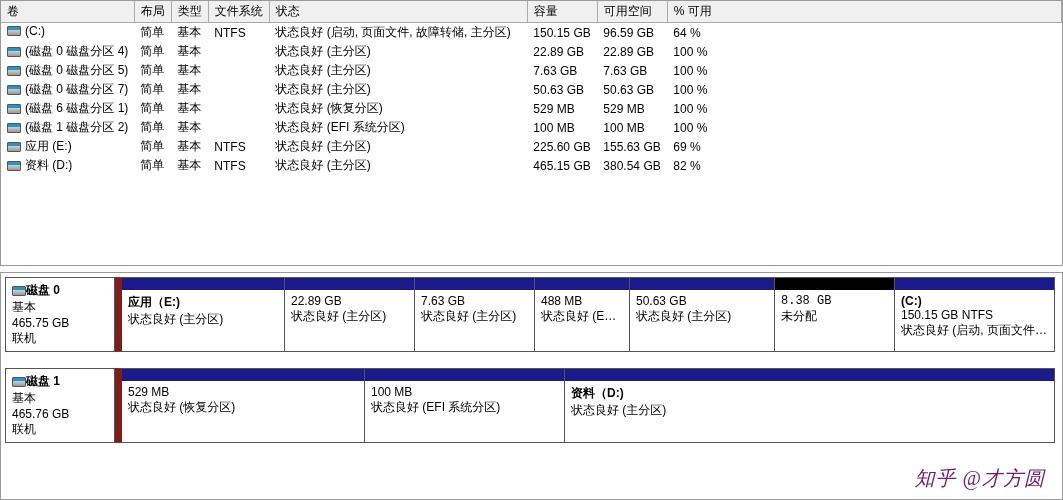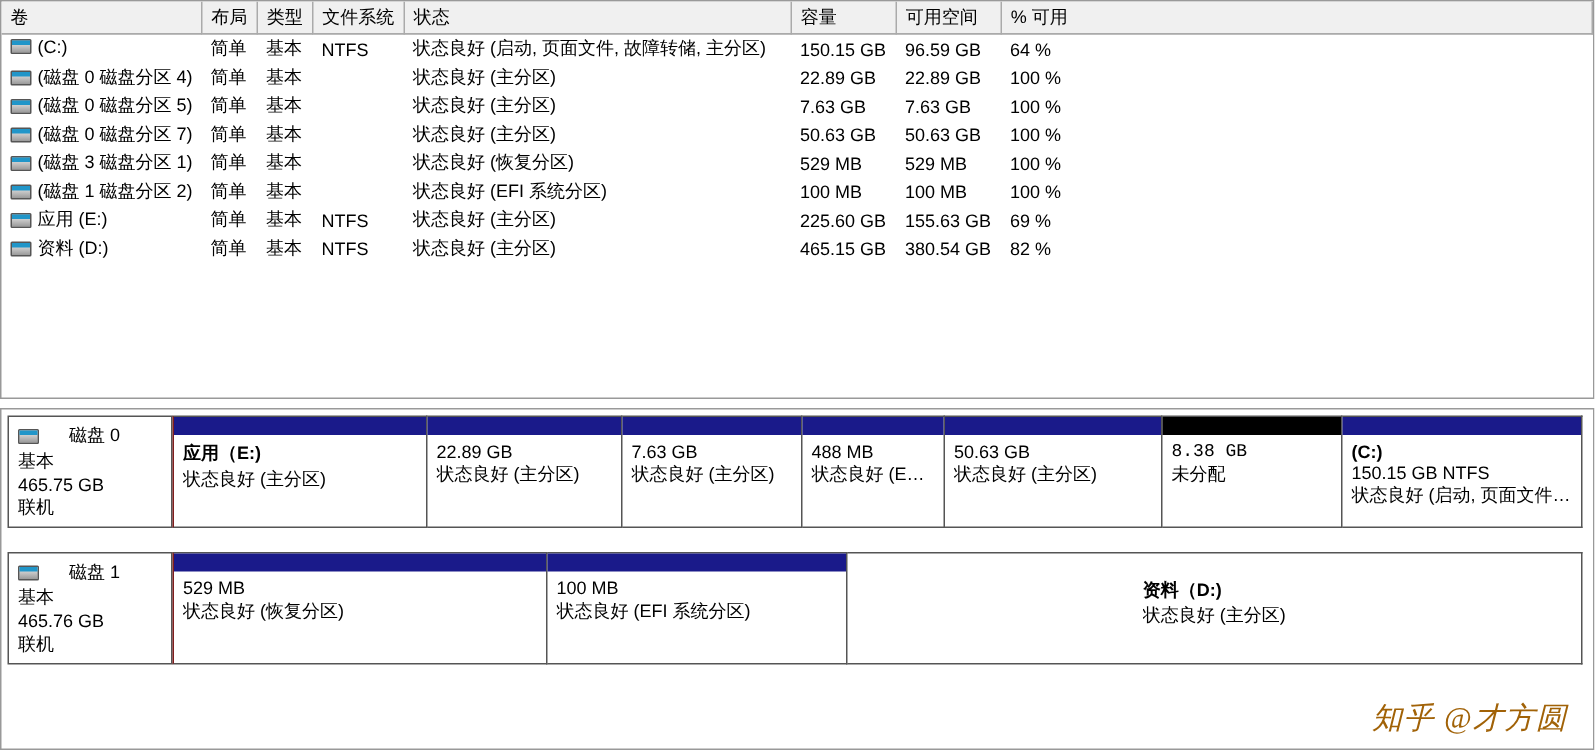--- a/index.html
+++ b/index.html
@@ -8,30 +8,30 @@
 .table-panel{border:1px solid #999;overflow:auto}
 .disk-table{width:100%;border-collapse:collapse}
 .disk-table th{background:#f0f0f0;border-right:1px solid #aaa;border-bottom:1px solid #aaa;padding:2px 6px;text-align:left;font-weight:normal;white-space:nowrap}
 .disk-table td{padding:1px 6px;white-space:nowrap}
 .disk-table td.vol{display:flex;align-items:center;gap:4px}
 .vicon{display:inline-block;width:14px;height:10px;background:linear-gradient(#eee,#9a9a9a);border:1px solid #555;border-radius:1px;position:relative}
 .vicon::before{content:"";position:absolute;top:0;left:0;right:0;height:3px;background:#2196c9}
 .graphical-panel{flex:1;overflow:auto;border:1px solid #999;margin-top:6px;padding:4px 4px 0 4px}
 .disk-row{display:flex;margin-bottom:16px}
 .disk-label{width:110px;padding:4px 6px;border:1px solid #555}
-.disk-label .dname{font-weight:normal;display:flex;align-items:center;gap:20px}
+.disk-label .dname{font-weight:bold;display:flex;align-items:center;gap:0}
 .parts{flex:1;display:flex}
 .part{border:1px solid #555;border-left:none;display:flex;flex-direction:column}
-.part:first-child{border-left:1px solid #7f1d1d}
+.part:first-child{border-left:7px solid #7f1d1d}
 .part .bar{height:12px;background:#1a1a8a}
 .part .bar.unalloc{background:#000}
 .part .body{padding:4px 6px;flex:1;min-height:48px;overflow:hidden}
 .part .body .pname{font-weight:bold;white-space:nowrap}
 .part .body div{white-space:nowrap;text-overflow:ellipsis;overflow:hidden}
-.watermark{position:absolute;right:18px;bottom:8px;font-size:20px;color:#a16207;font-style:italic;pointer-events:none;font-family:Georgia,serif;letter-spacing:1px}
+.watermark{position:absolute;right:18px;bottom:8px;font-size:20px;color:#701a75;font-style:italic;pointer-events:none;font-family:Georgia,serif;letter-spacing:1px}
 </style>
 </head>
 <body>
 
 <div class="container">
   <div class="table-panel">
     <table class="disk-table">
       <thead>
           <tr>
         <th style="width:130px">卷</th>
@@ -93,21 +93,21 @@
             <td>基本</td>
             <td></td>
             <td>状态良好 (主分区)</td>
             <td>50.63 GB</td>
             <td>50.63 GB</td>
             <td>100 %</td>
           </tr>
           <tr>
             <td class="vol">
               <span class="vicon"></span>
-              <span>(磁盘 3 磁盘分区 1)</span>
+              <span>(磁盘 6 磁盘分区 1)</span>
             </td>
             <td>简单</td>
             <td>基本</td>
             <td></td>
             <td>状态良好 (恢复分区)</td>
             <td>529 MB</td>
             <td>529 MB</td>
             <td>100 %</td>
           </tr>
           <tr>
@@ -236,21 +236,21 @@
               <div>状态良好 (恢复分区)</div>
             </div>
           </div>
           <div class="part" style="width: 200px;">
             <div class="bar"></div>
             <div class="body">
               <div>100 MB</div>
               <div>状态良好 (EFI 系统分区)</div>
             </div>
           </div>
-          <div class="part" style="width: 490px; align-items: center;">
+          <div class="part" style="width: 490px;">
             <div class="bar"></div>
             <div class="body">
               <div class="pname">资料（D:)</div>
               <div>状态良好 (主分区)</div>
             </div>
           </div>
         </div>
       </div>
     </div>
 </div>

